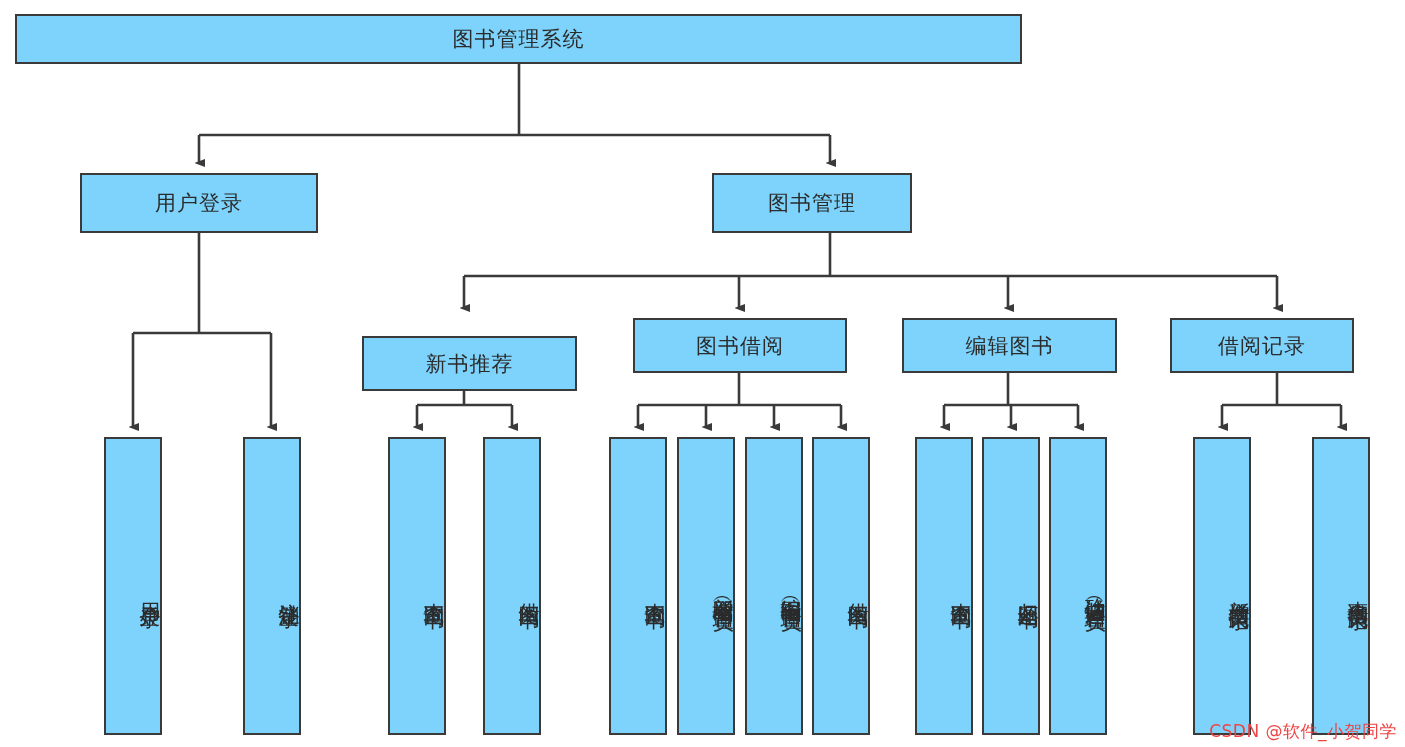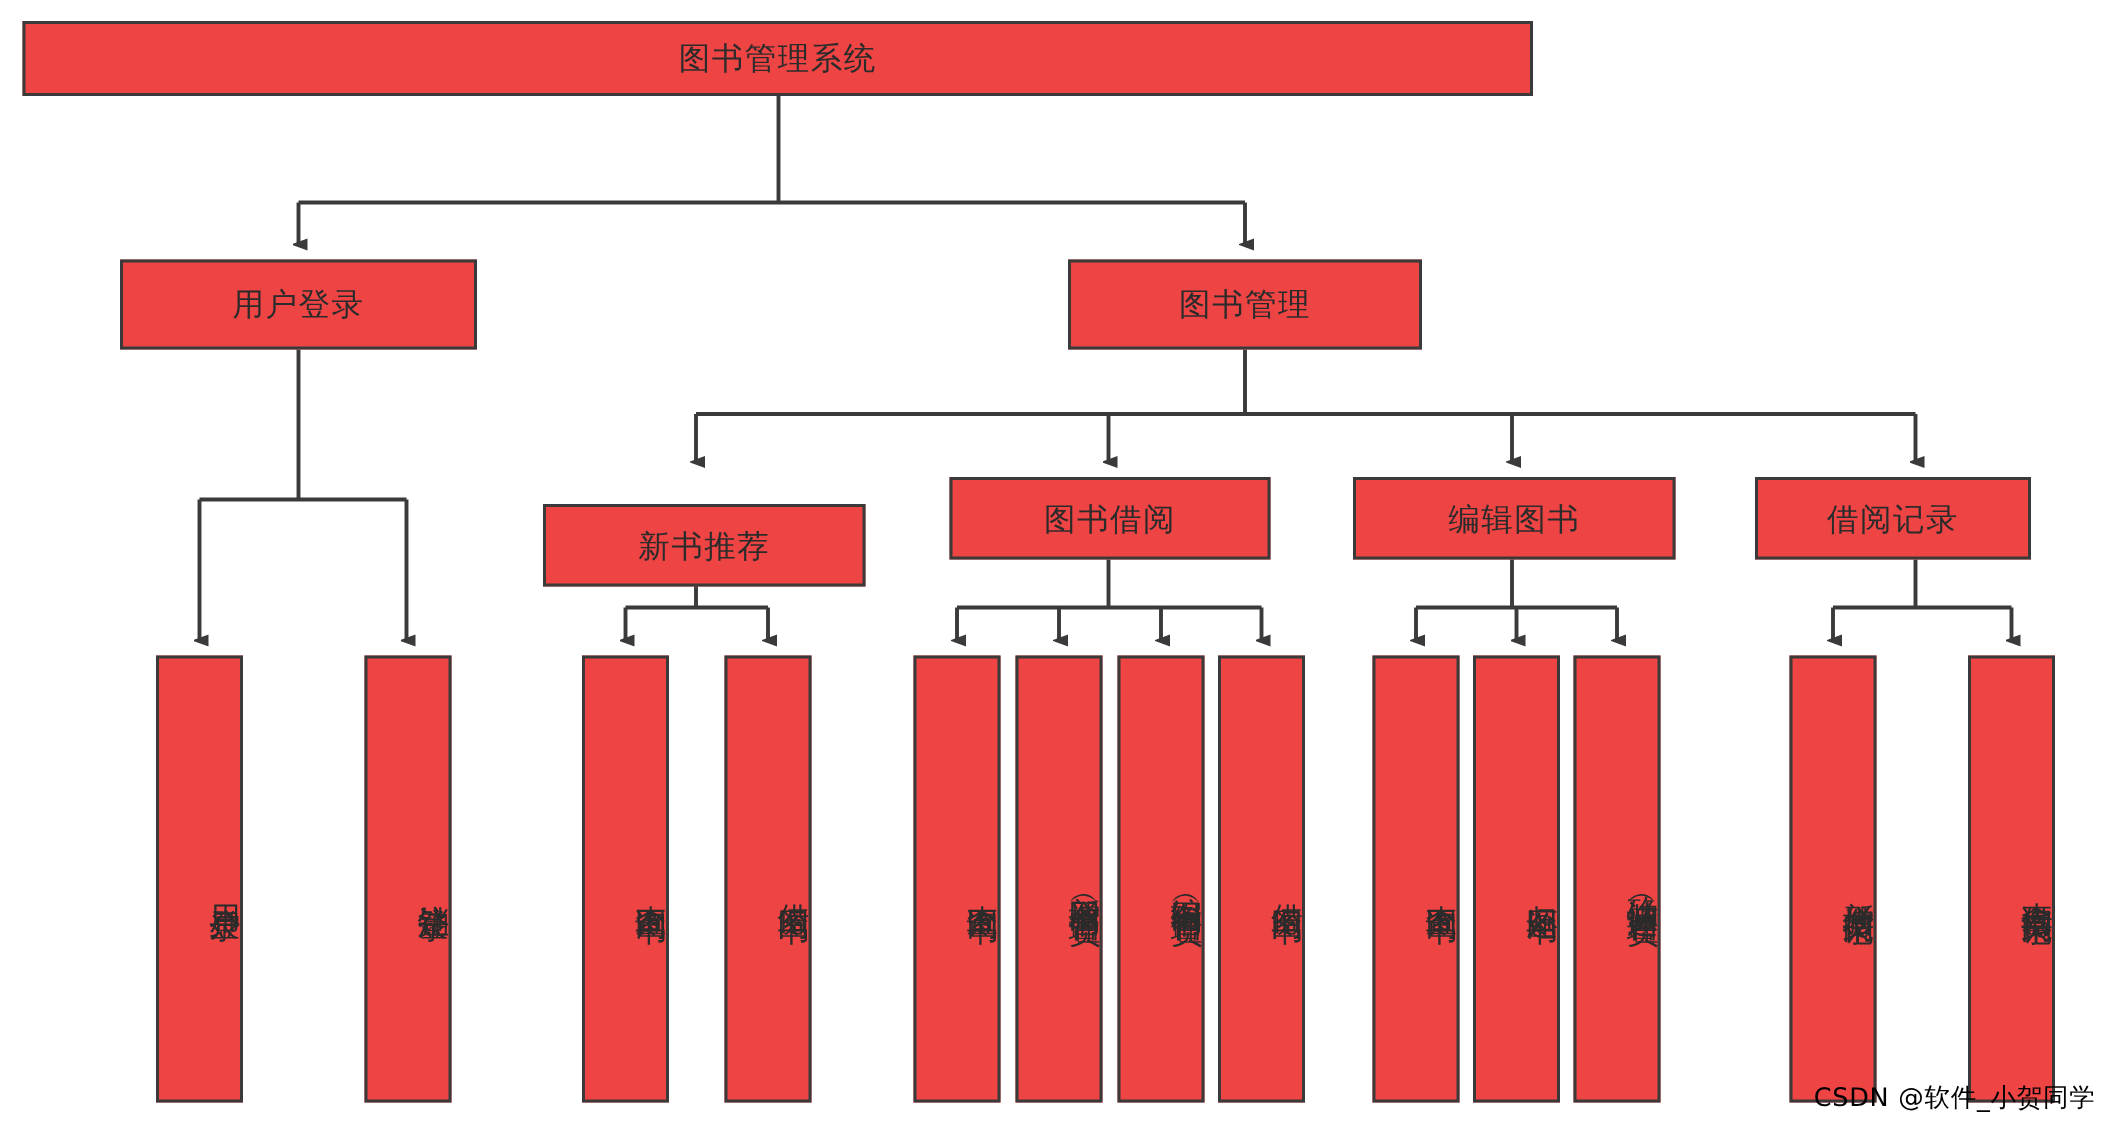--- a/index.html
+++ b/index.html
@@ -21,21 +21,21 @@
     position: absolute;
     left: 0;
     top: 0;
     width: 1405px;
     height: 747px;
   }
   .node {
     position: absolute;
     box-sizing: border-box;
     border: 2px solid #3a3a3a;
-    background: #ef4444;
+    background: #7dd3fc;
     display: flex;
     align-items: center;
     justify-content: center;
     color: #2b2b2b;
   }
   .node.h {
     font-size: 21px;
     letter-spacing: 1px;
   }
   .node.v {
@@ -54,21 +54,21 @@
     display: block;
   }
   .root {
     font-size: 22px;
   }
   #watermark {
     position: absolute;
     right: 8px;
     bottom: 4px;
     font-size: 17px;
-    color: #000000;
+    color: #ef4444;
     letter-spacing: 0.5px;
     white-space: nowrap;
     pointer-events: none;
   }
 </style>
 </head>
 <body>
 
 <div id="canvas">
 
@@ -123,21 +123,21 @@
     </g>
   </svg>
 
   <div class="node h root" style="left:15px; top:14px; width:1007px; height:50px;">
     <span>图书管理系统</span>
   </div>
 
   <div class="node h" style="left:80px; top:173px; width:238px; height:60px;">
     <span>用户登录</span>
   </div>
-  <div class="node h" style="left:712px; top:173px; width:236px; height:60px;">
+  <div class="node h" style="left:712px; top:173px; width:200px; height:60px;">
     <span>图书管理</span>
   </div>
 
   <div class="node h" style="left:362px; top:336px; width:215px; height:55px;">
     <span>新书推荐</span>
   </div>
   <div class="node h" style="left:633px; top:318px; width:214px; height:55px;justify-content:center;">
     <span>图书借阅</span>
   </div>
   <div class="node h" style="left:902px; top:318px; width:215px; height:55px;">

